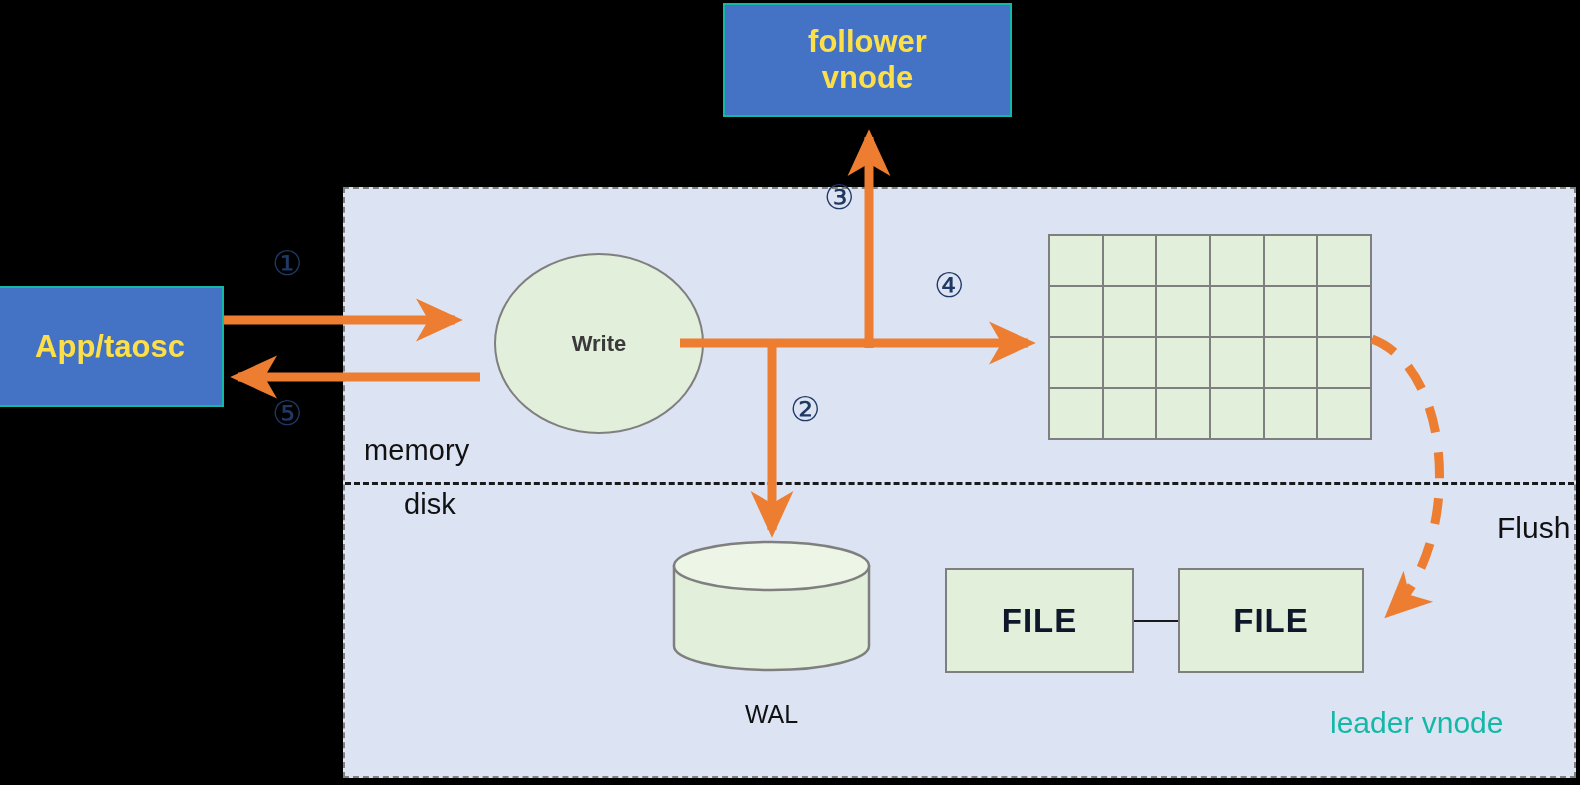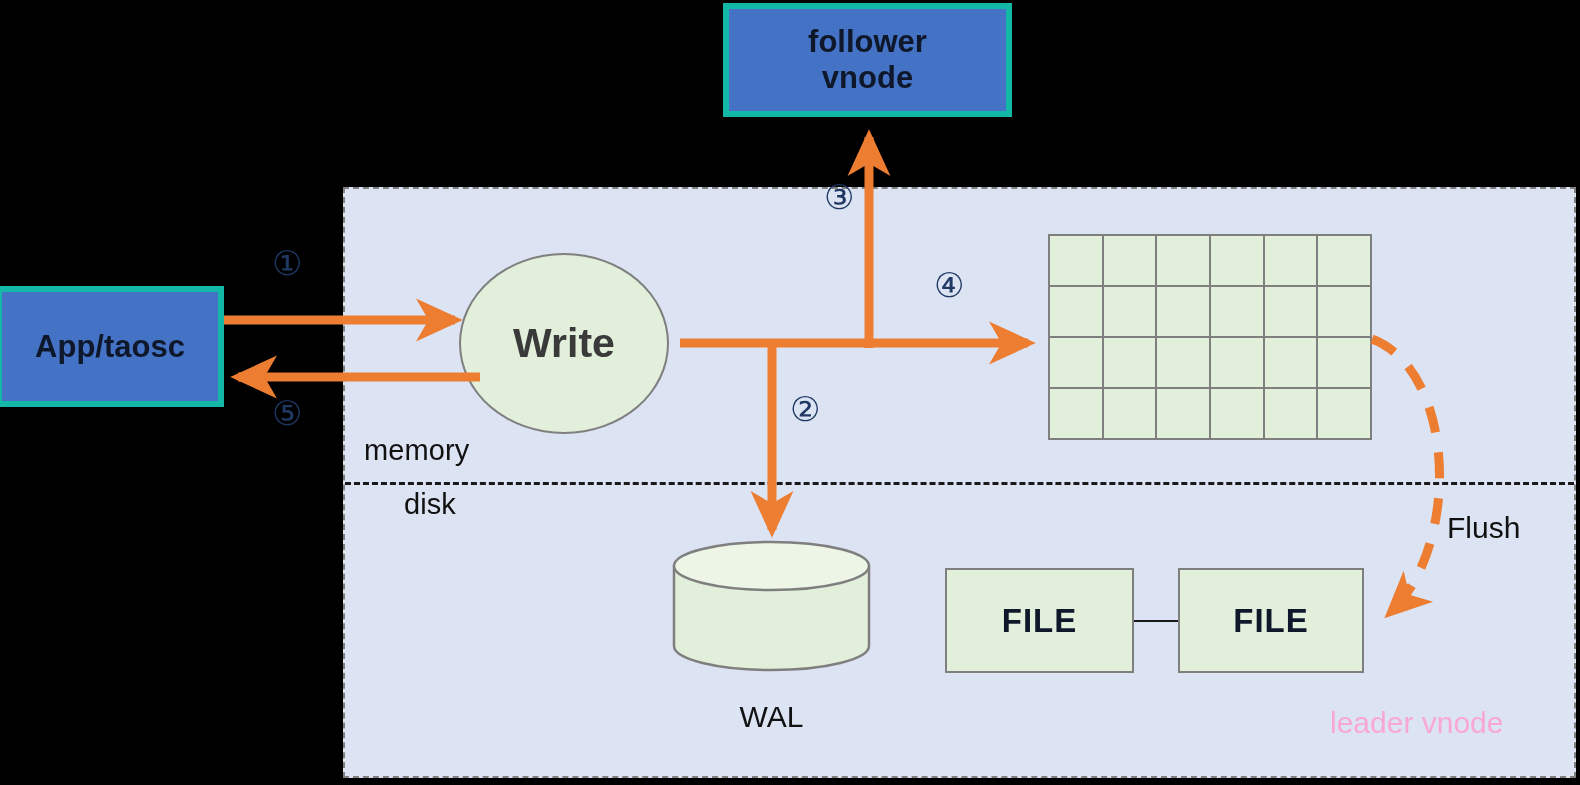--- a/index.html
+++ b/index.html
@@ -44,23 +44,23 @@
     white-space: nowrap;
     letter-spacing: 0.1px;
   }
   #label-memory { left: 364px; top: 434px; }
   #label-disk   { left: 364px; top: 488px; margin-left: 40px; }
 
   
   .blue-box {
     position: absolute;
     background: #4472C4;
-    border: 6px solid #14b8a6;
-    box-sizing: border-box;
-    color: #0f172a;
+    border: 2px solid #14b8a6;
+    box-sizing: border-box;
+    color: #fde047;
     font-weight: bold;
     display: flex;
     align-items: center;
     justify-content: center;
     text-align: center;
     line-height: 1.15;
   }
   #app-box {
     left: -4px;
     top: 286px;
@@ -73,33 +73,33 @@
     top: 3px;
     width: 289px;
     height: 114px;
     font-size: 31px;
     white-space: pre-line;
   }
 
   
   #write-ellipse {
     position: absolute;
-    left: 459px;
+    left: 494px;
     top: 253px;
     width: 210px;
     height: 181px;
     background: #E2EFDA;
     border: 2px solid #7F7F7F;
     border-radius: 50%;
     box-sizing: border-box;
     display: flex;
     align-items: center;
     justify-content: center;
     color: #3A3A3A;
-    font-size: 41px;
+    font-size: 22px;
     font-weight: bold;
   }
 
   
   #memtable-grid {
     position: absolute;
     left: 1048px;
     top: 234px;
     width: 324px;
     height: 206px;
@@ -123,21 +123,21 @@
     top: 540px;
     width: 199px;
     height: 132px;
   }
   #wal-label {
     position: absolute;
     left: 672px;
     top: 700px;
     width: 199px;
     text-align: center;
-    font-size: 30px;
+    font-size: 25px;
     color: #111111;
   }
 
   
   .file-box {
     position: absolute;
     background: #E2EFDA;
     border: 2px solid #7F7F7F;
     box-sizing: border-box;
     display: flex;
@@ -158,28 +158,28 @@
     height: 0;
     border-top: 2px solid #1a1a1a;
   }
 
   
   #leader-caption {
     position: absolute;
     left: 1330px;
     top: 706px;
     font-size: 30px;
-    color: #f9a8d4;
+    color: #14b8a6;
     white-space: nowrap;
   }
 
   
   #flush-label {
     position: absolute;
-    left: 1447px;
+    left: 1497px;
     top: 511px;
     font-size: 30px;
     color: #111111;
     white-space: nowrap;
   }
 
   
   .step-num {
     position: absolute;
     font-size: 34px;

